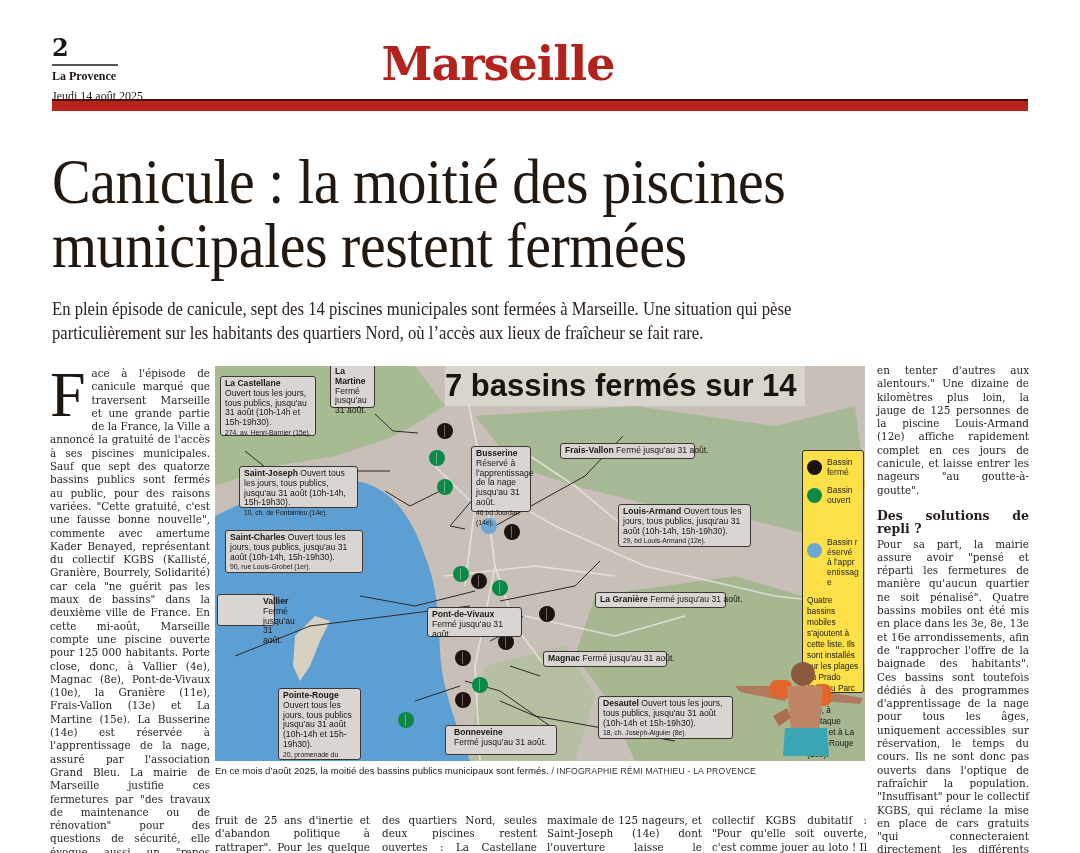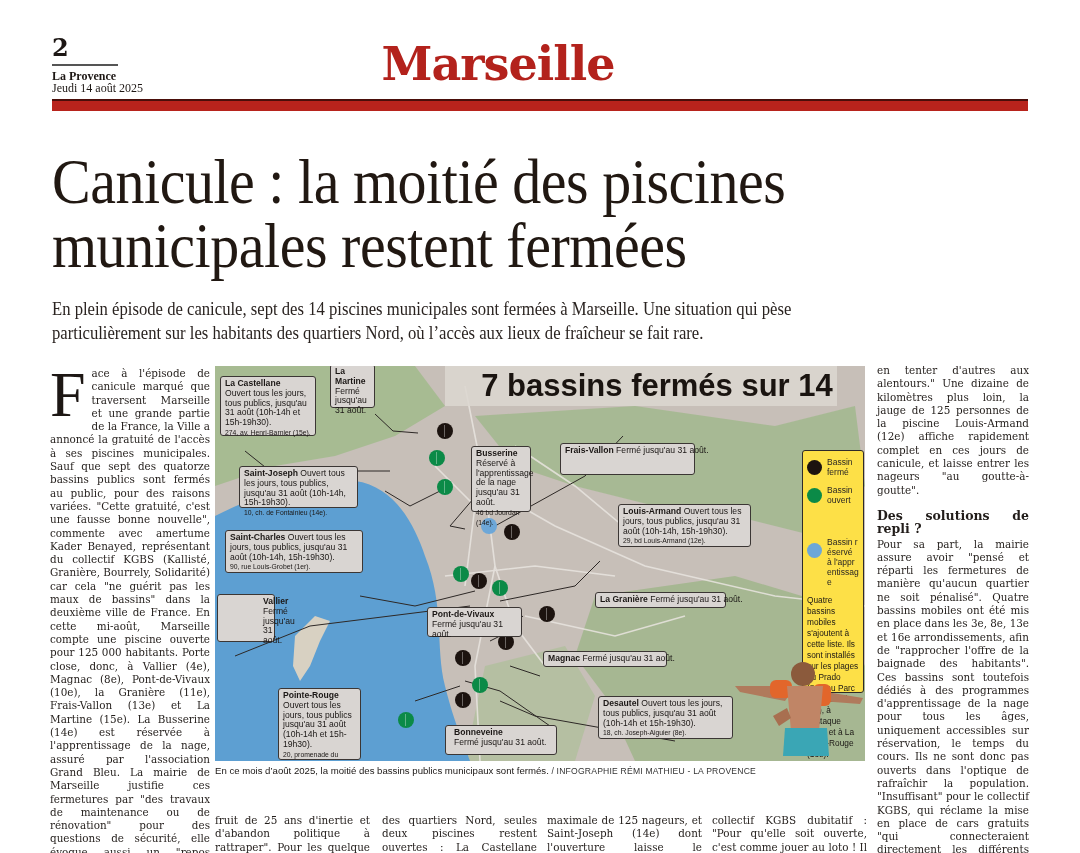--- a/index.html
+++ b/index.html
@@ -2,38 +2,38 @@
 <html><head>
 <meta charset="utf-8">
 <style>
   html,body{margin:0;padding:0;background:#fff;}
   body{width:1080px;height:853px;position:relative;overflow:hidden;font-family:"DejaVu Serif",serif;color:#1d1714;}
   .abs{position:absolute;}
   
   .page-num{left:52px;top:36px;font-family:"DejaVu Serif",serif;font-weight:bold;font-size:24px;line-height:24px;color:#1d1714;}
   .page-rule{left:52px;top:64px;width:66px;height:2px;background:#555;}
   .paper-name{left:52px;top:70px;font-family:"Liberation Serif",serif;font-weight:bold;font-size:12px;line-height:13px;}
-  .paper-date{left:52px;top:82px;font-family:"Liberation Serif",serif;font-size:12px;line-height:13px;}
+  .paper-date{left:52px;top:90px;font-family:"Liberation Serif",serif;font-size:12px;line-height:13px;}
   .section-title{left:0;width:996px;top:36px;text-align:center;font-family:"DejaVu Serif",serif;font-weight:bold;font-size:46px;line-height:56px;color:#b3221c;letter-spacing:-1px;}
   .red-bar{left:52px;top:99px;width:976px;height:12px;background:#b8231c;border-top:2px solid #4a0e0a;box-sizing:border-box;}
   
   .headline{left:52px;top:150px;width:990px;font-family:"Liberation Serif",serif;font-size:63px;line-height:64px;color:#211812;letter-spacing:-0.5px;transform:scaleX(0.92);transform-origin:left top;width:1080px;}
   .lead{left:52px;top:297px;width:1080px;font-family:"Liberation Serif",serif;font-size:18.5px;line-height:24px;color:#2a2320;transform:scaleX(0.9);transform-origin:left top;}
   
   .col{font-family:"DejaVu Serif",serif;font-size:10.4px;line-height:13.3px;text-align:justify;color:#221d1a;}
   .col p{margin:0;}
   .col1{left:50px;top:367px;width:160px;}
   .dropcap{float:left;font-family:"Liberation Serif",serif;font-size:64px;line-height:52px;margin:2px 6px 0 0;color:#1d1714;}
   .colr{left:877px;top:364px;width:152px;}
   .subhead{font-family:"DejaVu Serif",serif;font-weight:bold;font-size:12.5px;margin:12px 0 2px 0;}
   .bottom-col{top:814px;width:155px;font-family:"DejaVu Serif",serif;font-size:10.4px;line-height:13.3px;text-align:justify;color:#221d1a;}
   
   .map{left:215px;top:366px;width:650px;height:395px;background:#c9c1bb;overflow:hidden;}
   .map svg{position:absolute;left:0;top:0;}
-  .map-title{left:230px;top:0px;width:360px;height:40px;background:rgba(220,215,208,0.85);font-family:"Liberation Sans",sans-serif;font-weight:bold;font-size:31px;line-height:40px;text-align:center;color:#1a1410;padding-left:32px;}
+  .map-title{left:230px;top:0px;width:360px;height:40px;background:rgba(220,215,208,0.85);font-family:"Liberation Sans",sans-serif;font-weight:bold;font-size:31px;line-height:40px;color:#1a1410;}
   .label{position:absolute;background:#d9d5d2;border:1.5px solid #3b3634;border-radius:3px;font-family:"Liberation Sans",sans-serif;font-size:8.6px;line-height:9.8px;color:#1b1715;padding:2px 4px;box-sizing:border-box;}
   .label b{font-weight:bold;}
   .label .addr{font-size:6.8px;line-height:9px;}
   .dot{position:absolute;width:16px;height:16px;border-radius:50%;box-sizing:border-box;}
   .dot::after{content:"";position:absolute;left:7px;top:2px;width:1px;height:12px;background:rgba(255,255,255,0.35);}
   .dot.closed{background:#1c130f;}
   .dot.open{background:#0b8a47;}
   .dot.reserved{background:#6da7d8;}
   .dot.reserved::after{display:none;}
   .legend{left:587px;top:84px;width:62px;height:243px;background:#fde047;border:1.5px solid #2f2b29;border-radius:3px;box-sizing:border-box;padding:6px 4px;font-family:"Liberation Sans",sans-serif;font-size:8.5px;line-height:10px;color:#2a2624;}
@@ -138,35 +138,35 @@
   <div class="label" style="left:24px;top:100px;width:119px;height:42px;">
     <b>Saint-Joseph</b>
     <span>Ouvert tous les jours, tous publics, jusqu'au 31 août (10h-14h, 15h-19h30).</span><br>
     <span class="addr">10, ch. de Fontainieu (14e).</span>
   </div>
   <div class="label" style="left:256px;top:80px;width:60px;height:66px;">
     <b>Busserine</b><br>
     <span>Réservé à l'apprentissage de la nage jusqu'au 31 août.</span><br>
     <span class="addr">46 bd Jourdan (14e).</span>
   </div>
-  <div class="label" style="left:345px;top:77px;width:135px;height:32px;white-space:nowrap;">
+  <div class="label" style="left:345px;top:77px;width:135px;height:16px;white-space:nowrap;">
     <b>Frais-Vallon</b>
     <span>Fermé jusqu'au 31 août.</span>
   </div>
   <div class="label" style="left:403px;top:138px;width:133px;height:43px;">
     <b>Louis-Armand</b>
     <span>Ouvert tous les jours, tous publics, jusqu'au 31 août (10h-14h, 15h-19h30).</span><br>
     <span class="addr">29, bd Louis-Armand (12e).</span>
   </div>
   <div class="label" style="left:10px;top:164px;width:138px;height:43px;">
     <b>Saint-Charles</b>
     <span>Ouvert tous les jours, tous publics, jusqu'au 31 août (10h-14h, 15h-19h30).</span><br>
     <span class="addr">90, rue Louis-Grobet (1er).</span>
   </div>
-  <div class="label" style="left:2px;top:228px;width:58px;height:48px;padding-left:45px;">
+  <div class="label" style="left:2px;top:228px;width:58px;height:32px;padding-left:45px;">
     <b>Vallier</b><br>
     <span>Fermé jusqu'au 31 août.</span>
   </div>
   <div class="label" style="left:380px;top:226px;width:131px;height:16px;white-space:nowrap;">
     <b>La Granière</b>
     <span>Fermé jusqu'au 31 août.</span>
   </div>
   <div class="label" style="left:212px;top:241px;width:95px;height:30px;">
     <b>Pont-de-Vivaux</b><br>
     <span>Fermé jusqu'au 31 août.</span>

